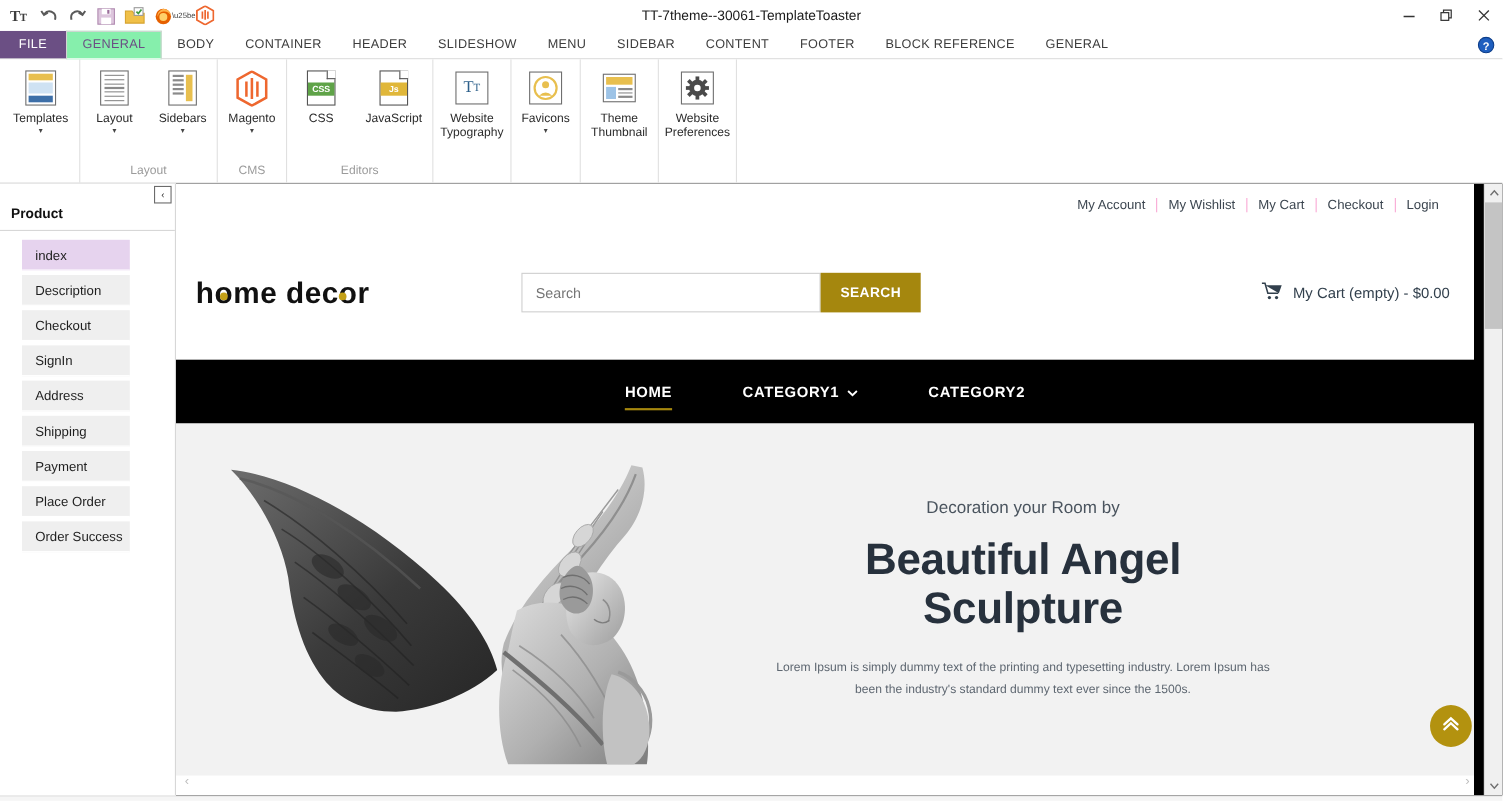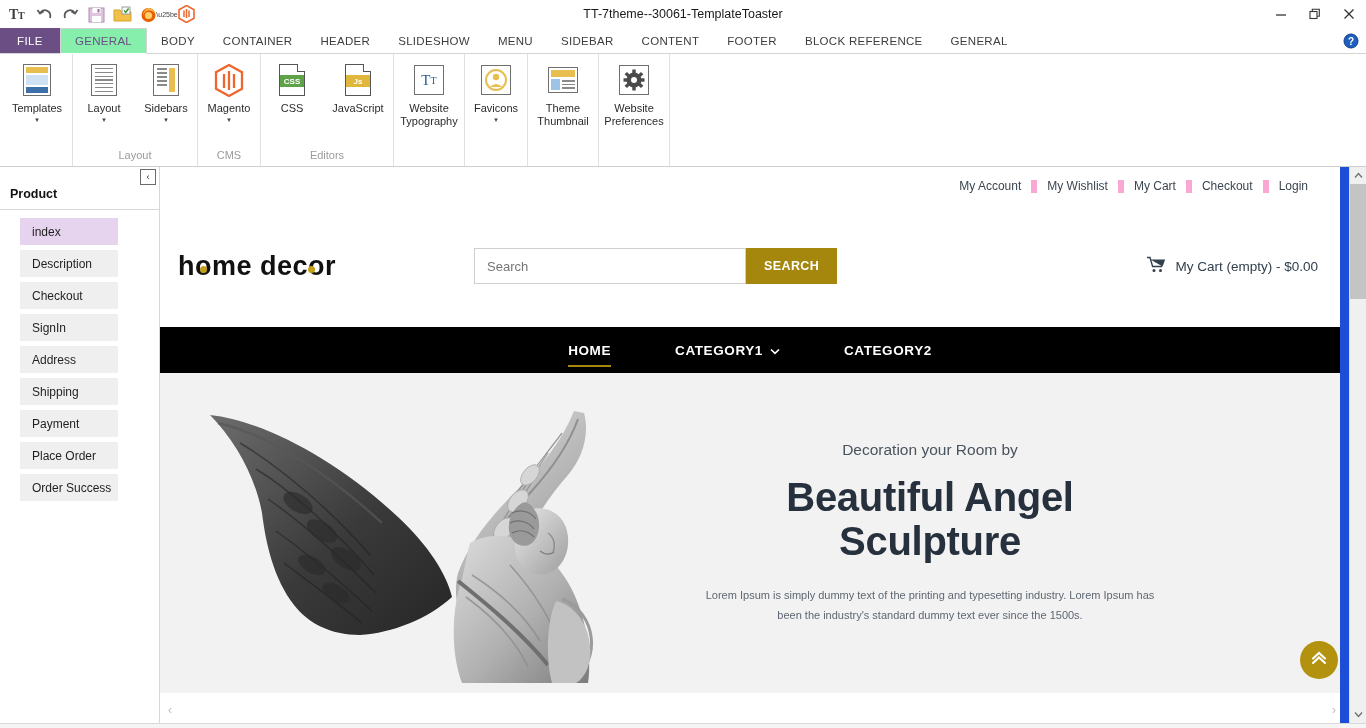--- a/index.html
+++ b/index.html
@@ -213,38 +213,38 @@
     font-size: 12px;
     color: #1f1f1f;
     margin-bottom: 4px;
   }
   .page-item.selected { background: #e6d3ee; }
 
   
   .viewport {
     flex: 1;
     position: relative;
-    background: #1d4ed8;
+    background: #000000;
     overflow: hidden;
   }
   .site {
     position: absolute;
     left: 0; top: 0;
     width: 1180px;
     height: 100%;
     background: #ffffff;
   }
   .topbar {
     height: 38px;
     display: flex; align-items: center; justify-content: flex-end;
     padding-right: 22px;
     font-size: 12px;
     color: #3c4650;
   }
-  .topbar a { padding: 0 10px; border-left: 6px solid #f9a8d4; line-height: 13px; }
+  .topbar a { padding: 0 10px; border-left: 1px solid #f9a8d4; line-height: 13px; }
   .topbar a:first-child { border-left: none; }
 
   .headerrow {
     height: 122px;
     display: flex; align-items: center;
     padding: 0 22px 0 18px;
   }
   .logo {
     font-size: 27px;
     font-weight: bold;
@@ -280,21 +280,21 @@
     font-family: "Liberation Sans", sans-serif;
   }
   .cart {
     margin-left: auto;
     display: flex; align-items: center; gap: 9px;
     font-size: 13.5px;
     color: #32404d;
   }
 
   .navbar {
-    height: 46px;
+    height: 58px;
     background: #000;
     display: flex; align-items: center; justify-content: center;
     gap: 0;
   }
   .navitem {
     color: #fff;
     font-size: 13.5px;
     font-weight: bold;
     letter-spacing: .6px;
     padding: 0 32px;

